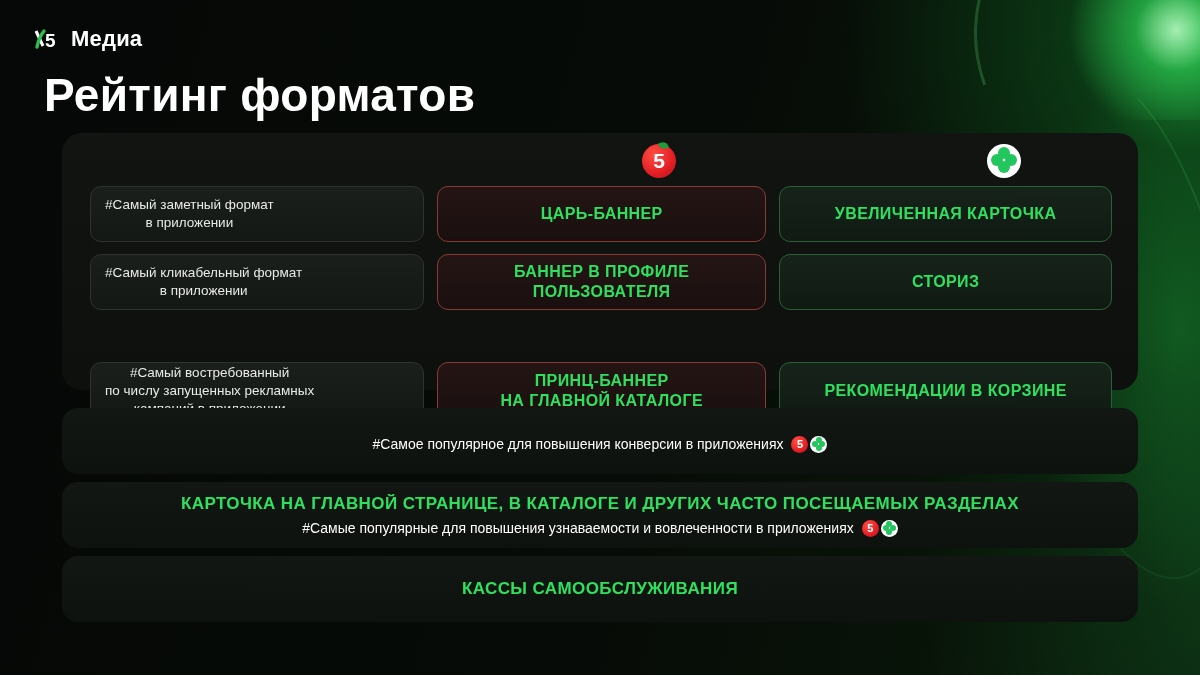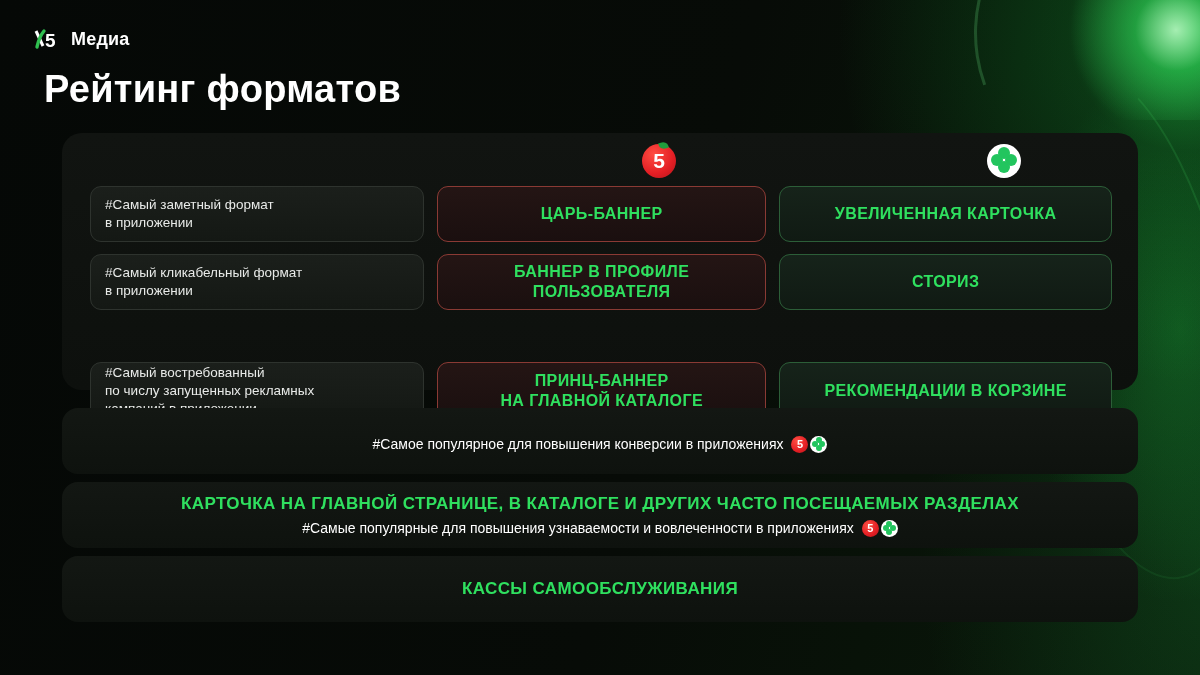--- a/index.html
+++ b/index.html
@@ -51,30 +51,30 @@
   }
   .logo-mark {
     position: relative;
     width: 30px; height: 30px;
     display: flex;
     align-items: center;
     justify-content: center;
   }
   .logo-text {
     color: #ffffff;
-    font-size: 18px;
+    font-size: 22px;
     font-weight: bold;
     letter-spacing: 0.2px;
     white-space: nowrap;
   }
   .page-title {
     position: absolute;
     left: 44px; top: 68px;
     color: #ffffff;
-    font-size: 38px;
+    font-size: 46px;
     font-weight: bold;
     letter-spacing: 0.3px;
   }
 
   
   .panel {
     position: absolute;
     left: 62px; top: 133px;
     width: 1076px; height: 257px;
     background: linear-gradient(180deg, #111411 0%, #0d100d 100%);
@@ -145,20 +145,21 @@
   .row {
     display: flex;
     gap: 13px;
     margin-bottom: 12px;
   }
   .cell {
     border-radius: 11px;
     display: flex;
     align-items: center;
     box-sizing: border-box;
+    text-align: center;
   }
   .cell.desc {
     width: 339px;
     background: linear-gradient(180deg, #1b1f1b 0%, #141814 100%);
     border: 1px solid #2e332e;
     color: #e8eae8;
     font-size: 13.5px;
     line-height: 1.32;
     padding: 10px 14px;
   }

